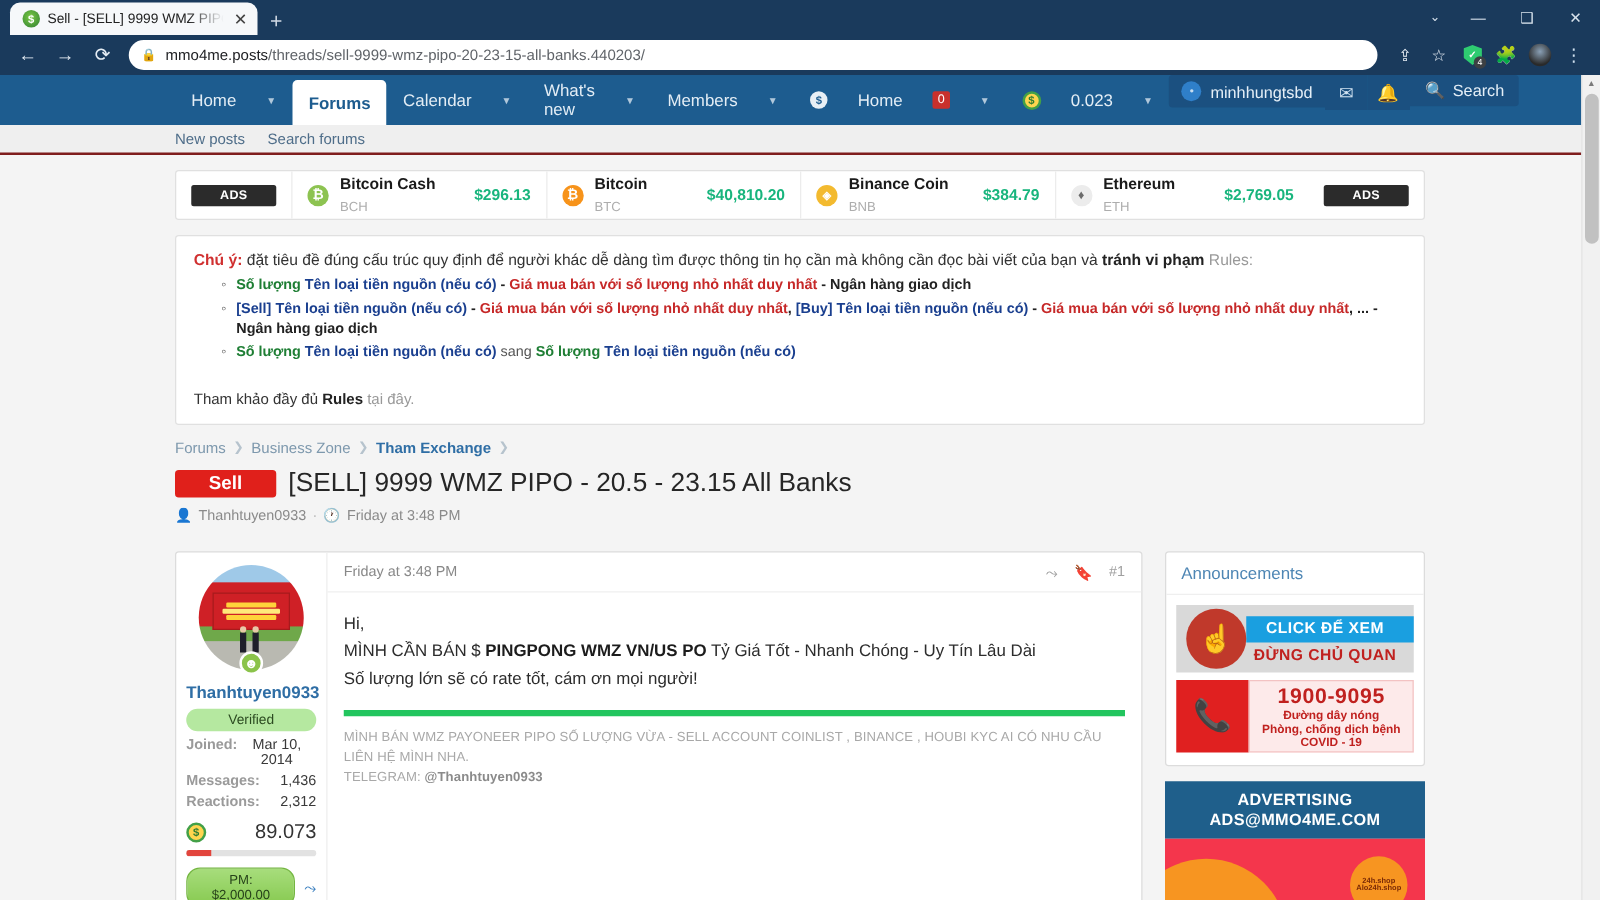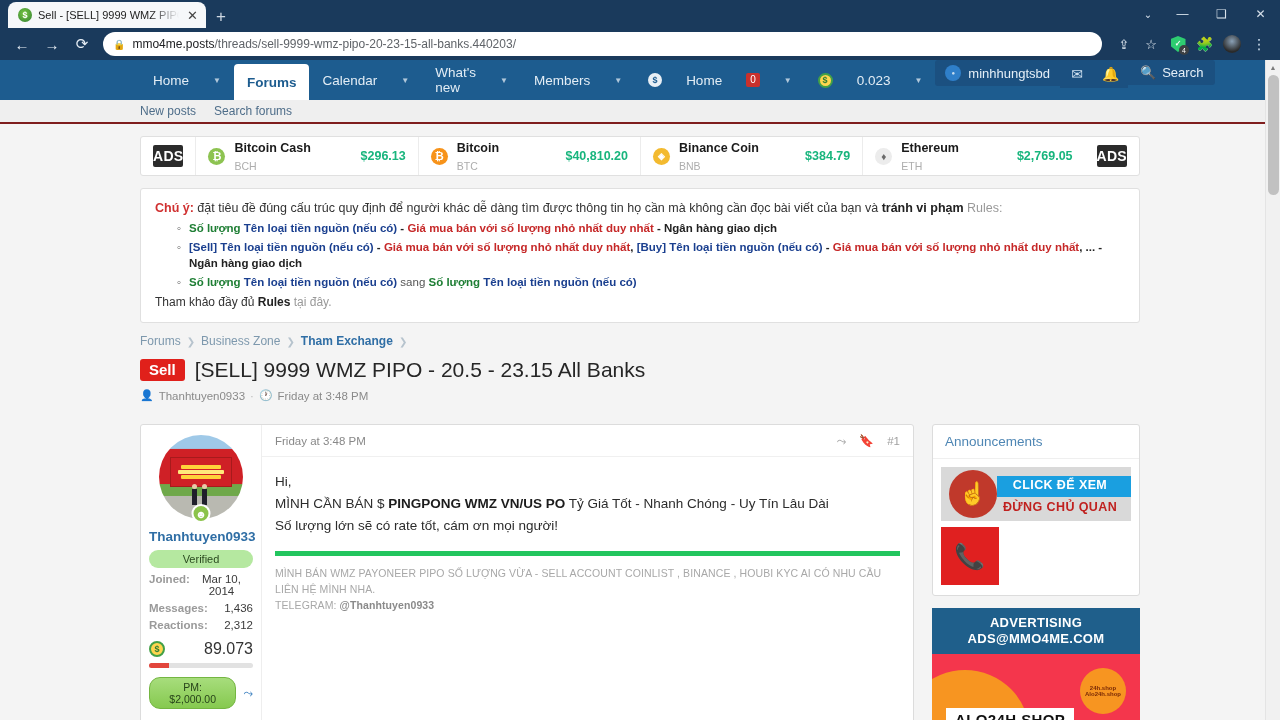--- a/index.html
+++ b/index.html
@@ -149,62 +149,62 @@
   .subnav a { color: #4e6d89; font-size: 12px; cursor: pointer; }
 
   .content { padding: 12px 140px 0 140px; }
 
   
   .ticker {
     background: #fff; border: 1px solid #e0e0e0; border-radius: 3px;
     height: 40px; display: flex; align-items: stretch; overflow: hidden;
   }
   .ads-tag {
-    background: #2b2b2b; color: #fff; font-size: 14px; font-weight: bold;
-    padding: 3px 0; border-radius: 2px; align-self: center; margin: 0 12px; letter-spacing: .3px;
+    background: #2b2b2b; color: #fff; font-size: 10px; font-weight: bold;
+    padding: 3px 23px; border-radius: 2px; align-self: center; margin: 0 12px; letter-spacing: .3px;
   }
   .coin {
     flex: 1 1 0; display: flex; align-items: center; padding: 0 12px;
     border-left: 1px solid #ececec; gap: 9px;
   }
   .c-ic { width: 17px; height: 17px; border-radius: 50%; color: #fff;
     font-size: 11px; font-weight: bold; display:flex;align-items:center;justify-content:center; flex:0 0 auto;}
   .c-name { font-size: 12.5px; font-weight: bold; color: #1a1a1a; line-height: 1.15; }
   .c-sym { font-size: 10.5px; color: #adadad; line-height: 1.15; }
   .c-price { margin-left: auto; font-size: 12.5px; font-weight: bold; color: #18b57d; }
 
   
   .notice {
     margin-top: 12px; background: #fff; border: 1px solid #e0e0e0; border-radius: 3px;
     padding: 10px 14px 11px 14px; line-height: 1.45;
   }
   .notice-main { font-size: 12.5px; color: #333; }
   .notice-main .chuy { color: #d03030; font-weight: bold; }
   .notice-main .rules { color: #999; }
   .notice-main b { color: #222; }
-  .notice ul { list-style: none; margin: 3px 0 3px 22px; }
+  .notice ul { list-style: none; margin: 3px 0 20px 22px; }
   .notice li { font-size: 11.5px; position: relative; padding-left: 12px; margin: 2px 0;
     font-weight: bold; color: #333; }
   .notice li::before { content: "◦"; position: absolute; left: 0; color: #555; font-weight: normal;}
   .g { color: #1e7e34; } .r { color: #c62828; } .b { color: #1a3f8f; } .k { color: #222; }
   .n { font-weight: normal; color: #555; }
   .notice-foot { font-size: 12px; color: #333; margin-top: 3px; }
   .notice-foot b { color: #222; } .notice-foot .dimm { color: #999; }
 
   
   .crumbs { margin-top: 11px; display: flex; align-items: center; gap: 6px; font-size: 12px; }
   .crumbs a { color: #7d98ad; cursor: pointer; }
   .crumbs a.strong { color: #2f6ea5; font-weight: bold; }
   .crumbs .sep { color: #b6c3cd; font-size: 10px; }
 
   
   .title-row { margin-top: 10px; display: flex; align-items: center; gap: 10px; }
   .prefix {
     background: #e0201b; color: #fff; font-size: 15px; font-weight: bold;
-    padding: 3px 9px 4px; border-radius: 3px; line-height: 1;
+    padding: 3px 27px 4px; border-radius: 3px; line-height: 1;
   }
   .thread-title { font-size: 21px; color: #262626; font-weight: normal; }
   .meta-row { margin-top: 7px; display: flex; align-items: center; gap: 5px;
     font-size: 11.5px; color: #8a8a8a; }
   .meta-row .mi { font-size: 11px; }
   .meta-row .dot { color: #bbb; }
 
   
   .main-cols { display: flex; gap: 18px; margin-top: 22px; align-items: flex-start; }
   .col-left { flex: 1 1 auto; }
@@ -564,20 +564,26 @@
             <div class="widget-h">Announcements</div>
             <div class="widget-b">
               <div class="ann1">
                 <div class="ann1-blue"></div>
                 <div class="ann1-circ">☝</div>
                 <div class="ann1-t1">CLICK ĐỂ XEM</div>
                 <div class="ann1-t2">ĐỪNG CHỦ QUAN</div>
               </div>
               <div class="ann2">
                 <div class="ann2-l">📞</div>
+                <div class="ann2-r">
+                  <div class="n1">1900-9095</div>
+                  <div class="n2">Đường dây nóng</div>
+                  <div class="n2">Phòng, chống dịch bệnh</div>
+                  <div class="n2">COVID - 19</div>
+                </div>
               </div>
             </div>
           </div>
 
           <div class="adv-box">
             <div>ADVERTISING</div>
             <div>ADS@MMO4ME.COM</div>
           </div>
 
           <div class="alo">

